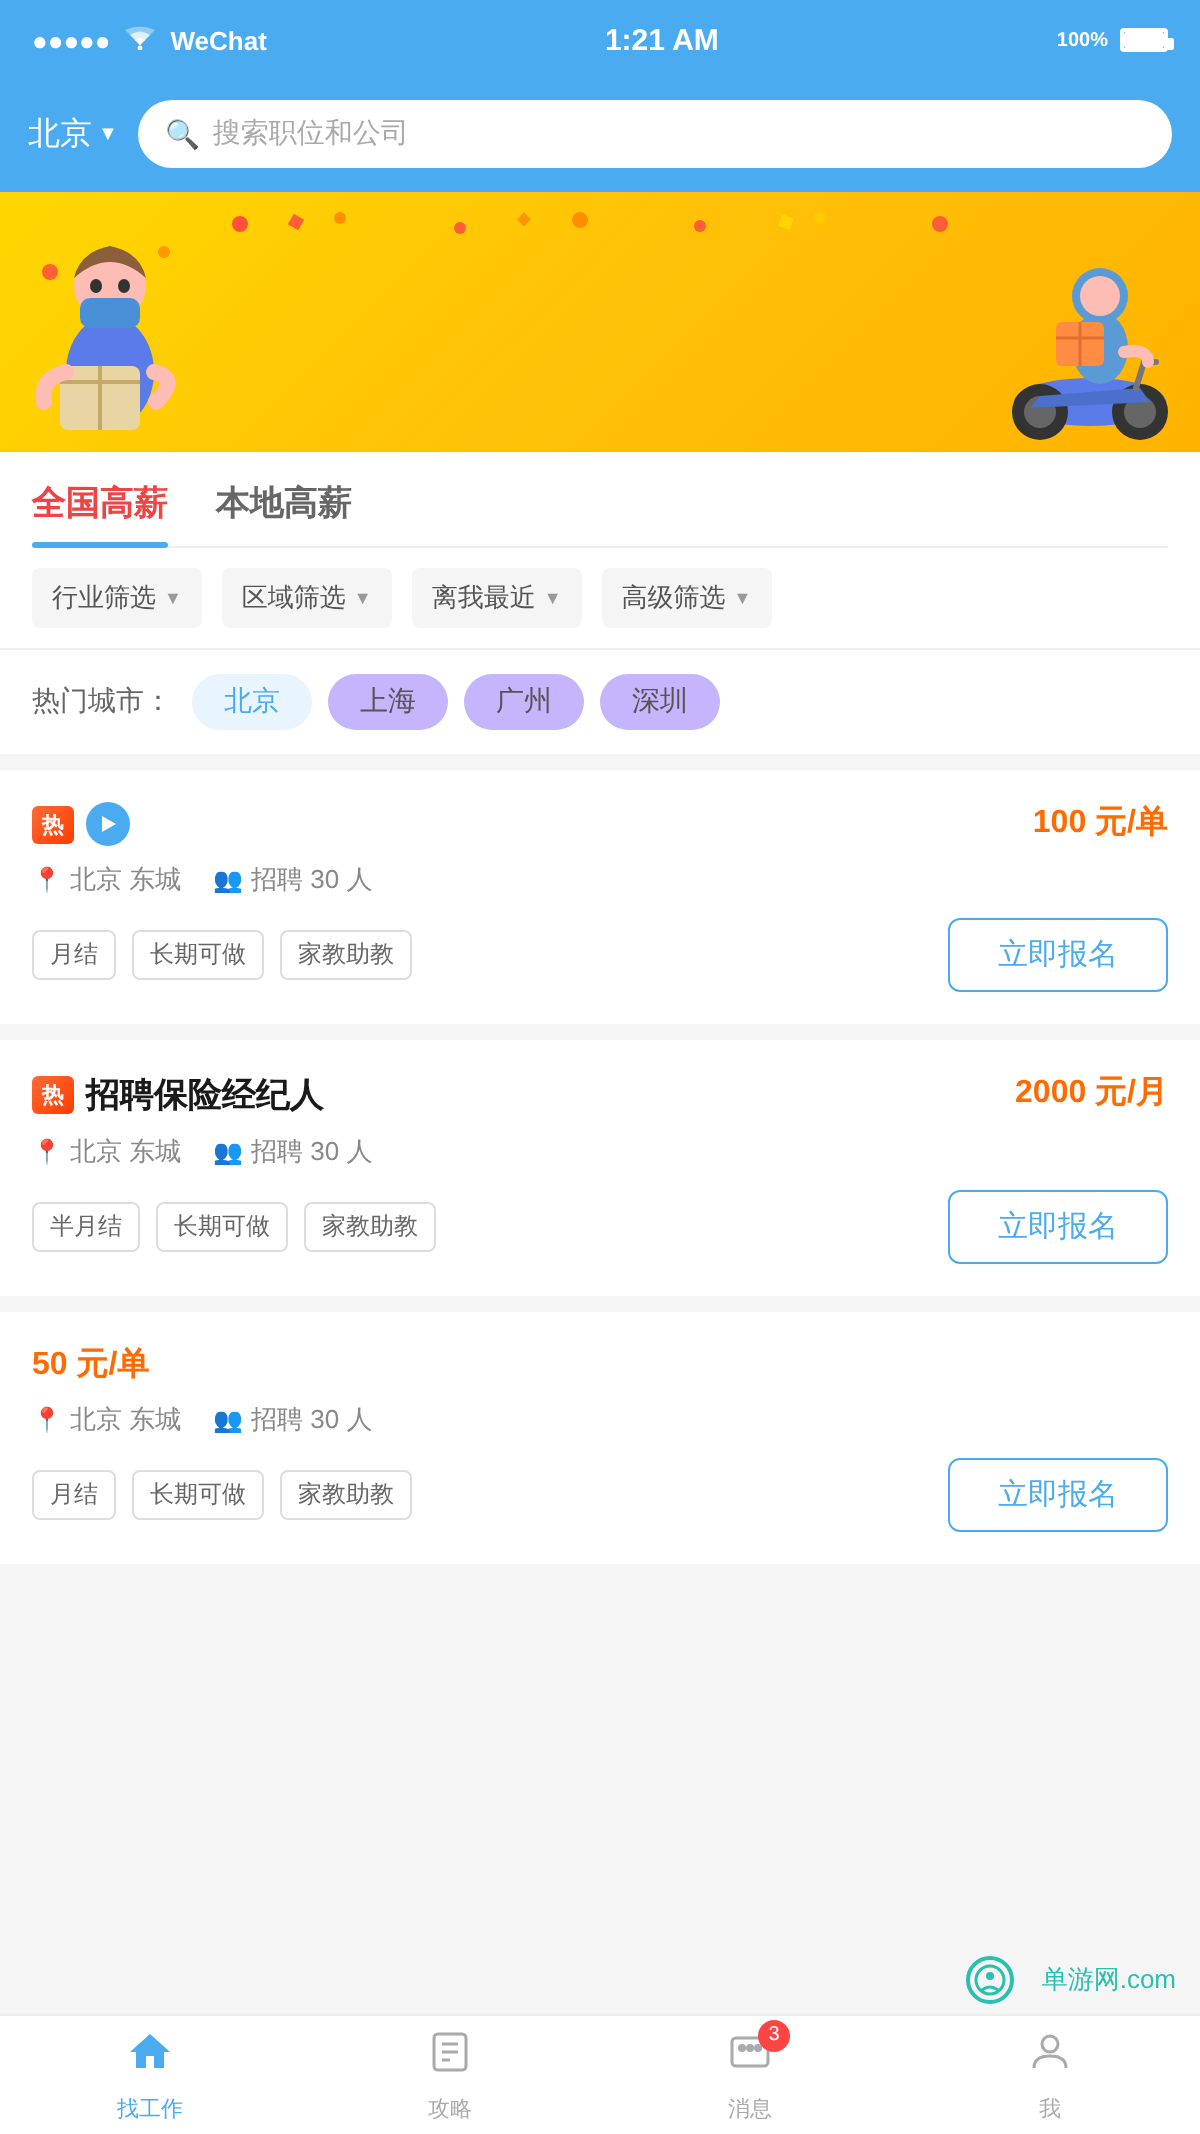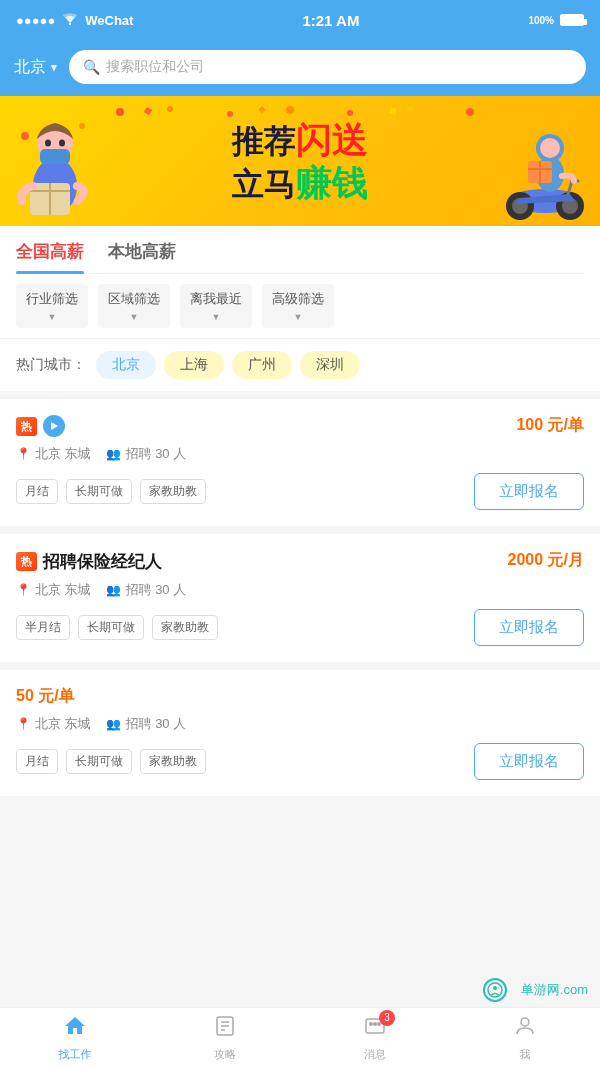--- a/index.html
+++ b/index.html
@@ -138,40 +138,39 @@
     .filter-btn {
       display: flex;
       align-items: center;
       gap: 4px;
       background: #f5f5f5;
       border-radius: 4px;
       padding: 6px 10px;
       font-size: 13px;
       color: #555;
       cursor: pointer;
-      flex-direction: column;
     }
     .filter-arrow { font-size: 9px; color: #999; }
 
     
     .hot-cities {
       background: white;
       padding: 12px 16px;
       display: flex;
       align-items: center;
       gap: 10px;
       border-bottom: 8px solid #f5f5f5;
     }
     .hot-cities-label { font-size: 14px; color: #666; white-space: nowrap; }
     .city-tags { display: flex; gap: 8px; overflow: hidden; }
     .city-tag {
       padding: 5px 16px;
       border-radius: 20px;
       font-size: 14px;
-      background: #fef9c3;
+      background: #c4b5fd;
       color: #555;
       cursor: pointer;
       white-space: nowrap;
     }
     .city-tag.active {
       background: #E8F4FE;
       color: #4AABF0;
     }
 
     
@@ -387,28 +386,20 @@
       <path d="M67 75 Q80 78 68 90" stroke="#FDBCB4" stroke-width="8" stroke-linecap="round" fill="none"></path>
 
       <ellipse cx="38" cy="32" rx="3" ry="3.5" fill="#333"></ellipse>
       <ellipse cx="52" cy="32" rx="3" ry="3.5" fill="#333"></ellipse>
 
       <circle cx="15" cy="25" r="4" fill="#FF4444" opacity="0.8"></circle>
       <circle cx="72" cy="15" r="3" fill="#FF8800" opacity="0.8"></circle>
     </svg>
   </div>
 
-  <div class="banner-text">
-    <div>
-      <span class="banner-text-normal">推荐</span><span class="banner-text-red" style="font-size:36px;">闪送</span>
-    </div>
-    <div>
-      <span class="banner-text-normal"> 立马</span><span class="banner-text-green" style="font-size:36px;">赚钱</span>
-    </div>
-  </div>
 
   <div class="banner-right-figure">
     <svg viewBox="0 0 90 110" width="90" height="110">
 
       <ellipse cx="45" cy="85" rx="38" ry="12" fill="#5B7BE8"></ellipse>
 
       <circle cx="20" cy="90" r="14" fill="#333"></circle>
       <circle cx="20" cy="90" r="8" fill="#666"></circle>
 
       <circle cx="70" cy="90" r="14" fill="#333"></circle>

